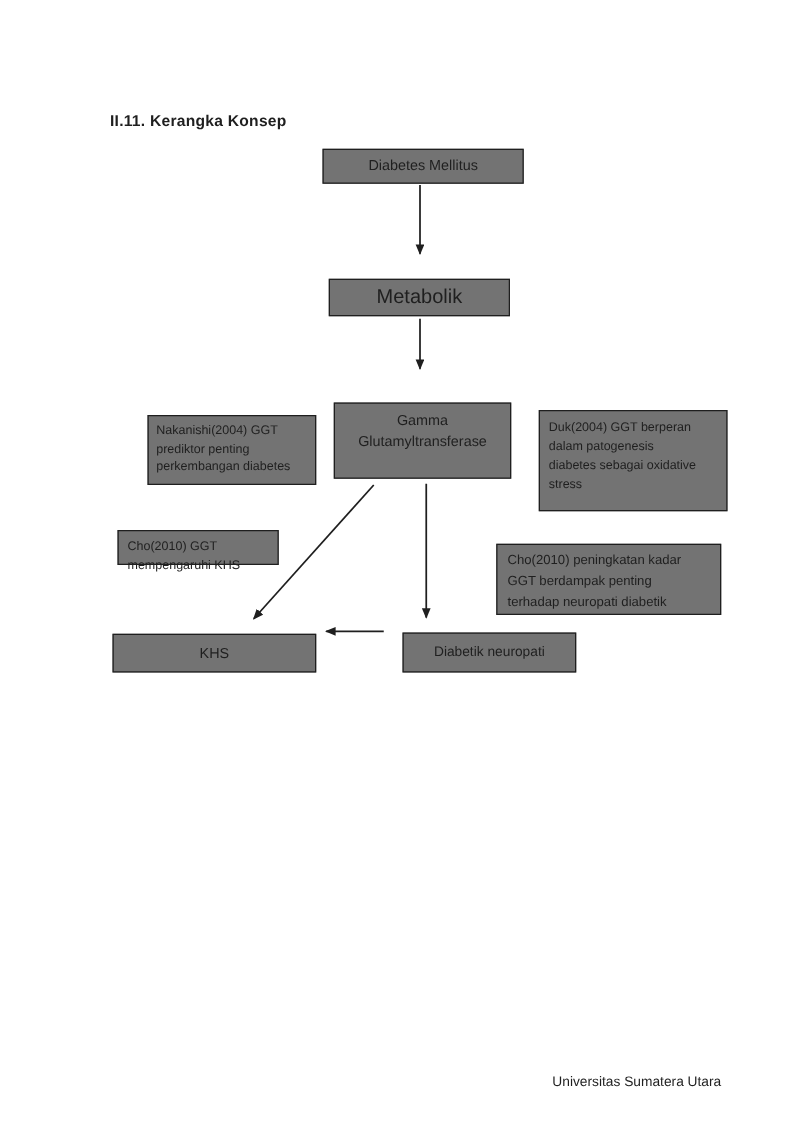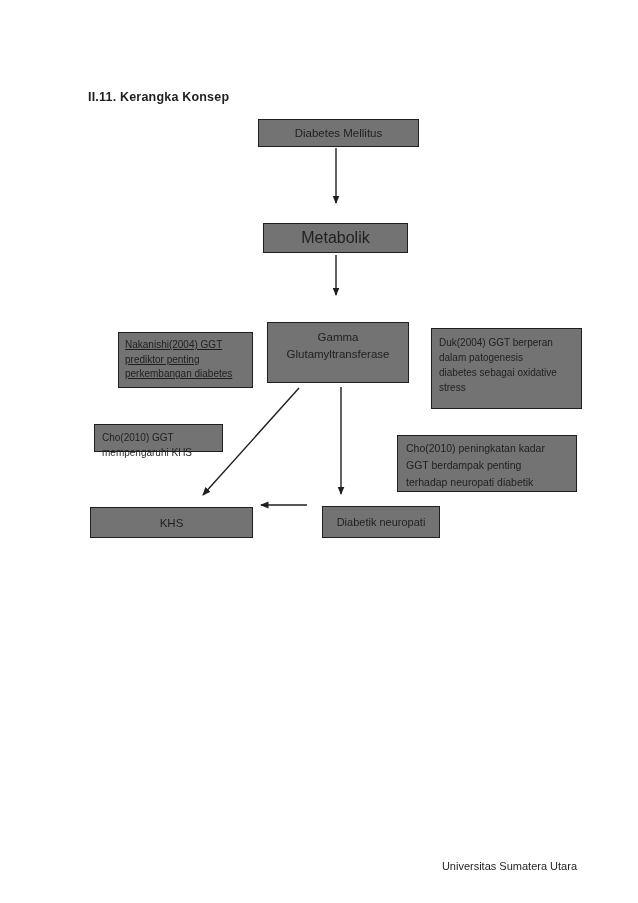--- a/index.html
+++ b/index.html
@@ -48,29 +48,29 @@
     text-align: center;
   }
   .node.top-center {
     text-align: center;
   }
   #node-diabetes   { left: 258px; top: 119px; width: 161px; height: 28px; font-size: 11.5px; }
   #node-metabolik  { left: 263px; top: 223px; width: 145px; height: 30px; font-size: 16px; }
   #node-gamma      { left: 267px; top: 322px; width: 142px; height: 61px; font-size: 11.5px;
                      padding-top: 6px; line-height: 1.45; }
   #node-nakanishi  { left: 118px; top: 332px; width: 135px; height: 56px; font-size: 10px;
-                     padding: 5px 6px; line-height: 1.45; text-decoration: underline; }
+                     padding: 5px 6px; line-height: 1.45; }
   #node-duk        { left: 431px; top: 328px; width: 151px; height: 81px; font-size: 10px;
                      padding: 6px 7px; line-height: 1.5; }
   #node-cho-khs    { left: 94px;  top: 424px; width: 129px; height: 28px; font-size: 10px;
                      padding: 5px 7px; line-height: 1.5; }
   #node-cho-neuro  { left: 397px; top: 435px; width: 180px; height: 57px; font-size: 10.5px;
                      padding: 4px 8px; line-height: 1.6; }
   #node-khs        { left: 90px;  top: 507px; width: 163px; height: 31px; font-size: 11.5px; }
-  #node-diabetik   { left: 322px; top: 506px; width: 118px; height: 32px; font-size: 11px; }
+  #node-diabetik   { left: 322px; top: 506px; width: 139px; height: 32px; font-size: 11px; }
   .edges-layer {
     position: absolute;
     left: 0;
     top: 0;
     pointer-events: none;
   }
 </style>
 </head>
 <body>
 

